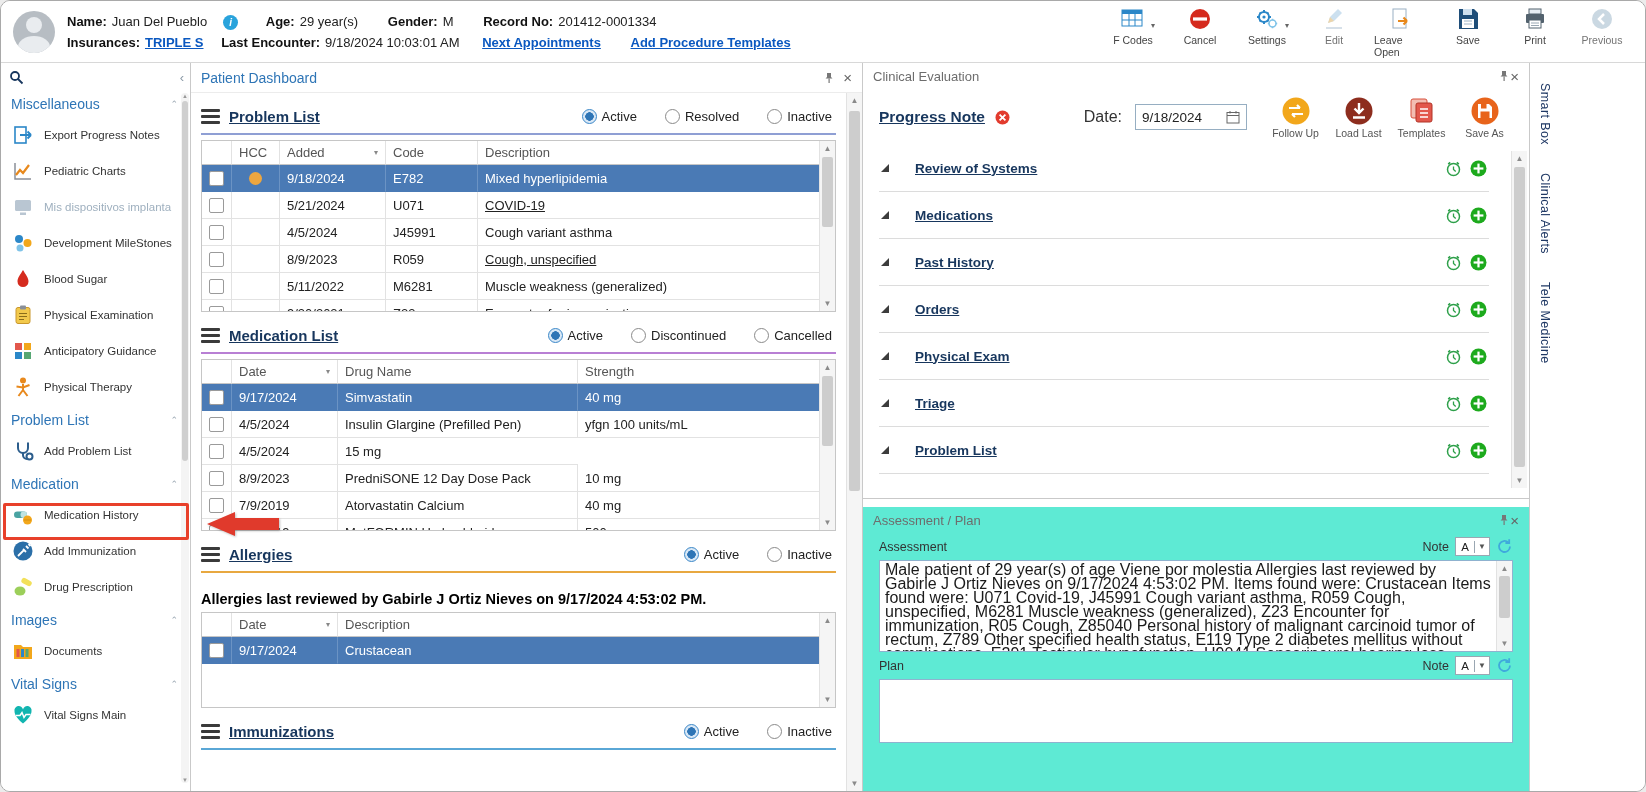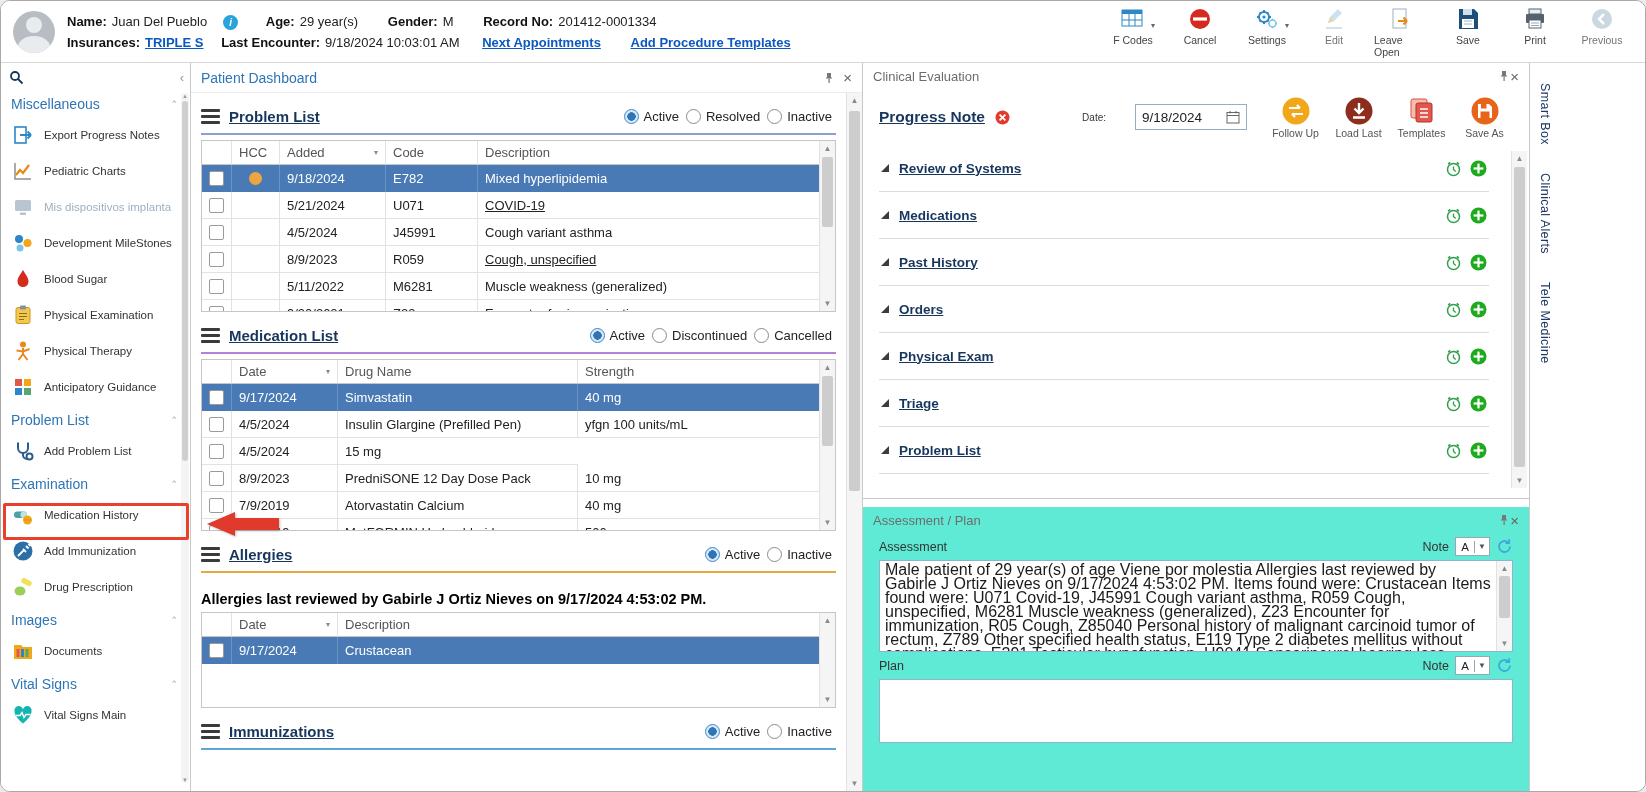--- a/index.html
+++ b/index.html
@@ -46,21 +46,21 @@
   .vscroll{position:absolute;width:16px;background:#f5f5f5;border-left:1px solid #e2e2e2}
   .vscroll .sar{position:absolute;left:0;right:0;text-align:center;font-size:8px;color:#8a8a8a;height:15px;line-height:15px;cursor:pointer}
   .vscroll .up{top:0}.vscroll .dn{bottom:0}
   .sth{position:absolute;left:2px;right:2px;background:#cdcdcd;border-radius:2px}
   .dash-scroll{top:30px;right:0;bottom:0}
 
   .sec-hd{display:flex;align-items:center;height:34px;gap:9px;padding:0 2px;margin-top:4px}
   .burger{width:19px;display:flex;flex-direction:column;gap:3px;cursor:pointer}
   .burger i{height:3px;background:#3a3a3a;border-radius:1px}
   .sec-title{font-size:15px;font-weight:bold;color:#17365d;text-decoration:underline}
-  .filters{margin-left:auto;display:flex;gap:7px;align-items:center;font-size:13px;color:#222;padding-right:4px}
+  .filters{margin-left:auto;display:flex;gap:28px;align-items:center;font-size:13px;color:#222;padding-right:4px}
   .radio{display:flex;align-items:center;gap:5px;cursor:pointer}
   .rdot{width:15px;height:15px;border-radius:50%;border:1px solid #8a8a8a;background:#fff;flex:0 0 auto}
   .radio.on .rdot{border-color:#3a87c8;background:radial-gradient(circle,#2e75b6 0 4px,#d9e8f6 4.5px)}
   .accent{height:2px;margin:0 2px 2px}
 
   .tblwrap{position:relative;margin:5px 2px 6px 2px;border:1px solid #c6c6c6;background:#fff;overflow:hidden}
   .tbl{margin-right:16px}
   .trow{display:grid;align-items:stretch;height:27px;font-size:13px;color:#222;background:#fff}
   .trow>div{padding:0 7px;border-right:1px solid #e2e2e2;border-bottom:1px solid #e2e2e2;display:flex;align-items:center;overflow:hidden;white-space:nowrap}
   .trow>div:last-child{border-right:none}
@@ -77,25 +77,25 @@
   .al-grid{grid-template-columns:30px 106px 1fr}
   .tbl-scroll{top:0;right:0;bottom:0}
   .review-note{font-size:14.5px;font-weight:bold;color:#000000;margin:18px 2px 1px 2px}
 
   
   .ceval{position:absolute;left:862px;top:62px;width:666px;height:436px;background:#fff;border-bottom:1px solid #c9c9c9}
   .pan-hd{height:26px;display:flex;align-items:center;padding:0 10px;color:#6d6d6d;font-size:13px}
   .ceval-body{position:absolute;top:26px;left:16px;right:16px;bottom:0}
   .pn-row{display:flex;align-items:center;height:56px;gap:6px}
   .pn-title{font-size:15.5px;font-weight:bold;color:#17365d;text-decoration:underline;margin-right:4px}
-  .date-lbl{font-size:10px;color:#333;margin:0 23px 0 0}
+  .date-lbl{font-size:16px;color:#333;margin:0 7px 0 0}
   .date-input{width:112px;height:26px;border:1px solid #96aec2;display:flex;align-items:center;justify-content:space-between;padding:0 6px;font-size:13.5px;color:#222;background:#fff;margin-right:14px;cursor:text}
   .act{width:57px;display:flex;flex-direction:column;align-items:center;gap:1px;font-size:10.5px;color:#555;cursor:pointer}
   .acclist{margin-right:24px}
-  .acc{display:flex;align-items:center;height:47px;border-bottom:1px solid #dcdcdc;gap:10px;padding:0 2px}
+  .acc{display:flex;align-items:center;height:47px;border-bottom:1px solid #dcdcdc;gap:26px;padding:0 2px}
   .tri{width:0;height:0;border-bottom:8px solid #3c3c3c;border-left:8px solid transparent;cursor:pointer}
   .acc-t{font-size:13.5px;font-weight:bold;color:#17365d;text-decoration:underline;cursor:pointer}
   .acc .ico{display:flex;align-items:center;gap:8px;margin-left:auto}
   .ceval-scroll{top:88px;right:2px;bottom:10px}
 
   
   .aplan{position:absolute;left:862px;top:506px;width:666px;height:294px;background:#5eead4}
   .fieldrow{display:flex;align-items:center;height:27px;padding:0 16px;font-size:12.5px;color:#333}
   .notebox{display:flex;align-items:center;border:1px solid #9aa7b2;height:19px;margin:0 6px 0 6px;background:#fff;cursor:pointer}
   .nb-a{width:19px;text-align:center;font-size:11.5px;border-right:1px solid #9aa7b2;color:#222}
@@ -297,55 +297,55 @@
             <rect x="4" y="3.5" width="14" height="16" rx="2" fill="#f2c94c" stroke="#c9972c"></rect>
             <rect x="8" y="1.5" width="6" height="4" rx="1" fill="#8a8f98"></rect>
             <path d="M7 9.5h8M7 12.5h8M7 15.5h5" stroke="#8a6d1a" stroke-width="1.2"></path>
           </svg>
         </span>
       <span>Physical Examination</span>
     </div>
     <div class="sb-item">
       <span class="icn">
           <svg width="22" height="22" viewBox="0 0 22 22">
-            <circle cx="11" cy="4.5" r="3" fill="#e8891d"></circle>
-            <path d="M11 8v6l-4.5 6M11 14l4.5 6M4.5 10.5l6.5 1 6.5-2.5" stroke="#e8891d" stroke-width="2" fill="none"></path>
-          </svg>
-        </span>
-      <span>Physical Therapy</span>
-    </div>
-    <div class="sb-item">
-      <span class="icn">
-          <svg width="22" height="22" viewBox="0 0 22 22">
             <rect x="3" y="3" width="7" height="7" fill="#e2574c"></rect>
             <rect x="12" y="3" width="7" height="7" fill="#f2a71b"></rect>
             <rect x="3" y="12" width="7" height="7" fill="#2b87c8"></rect>
             <rect x="12" y="12" width="7" height="7" fill="#57a773"></rect>
           </svg>
         </span>
       <span>Anticipatory Guidance</span>
     </div>
+    <div class="sb-item">
+      <span class="icn">
+          <svg width="22" height="22" viewBox="0 0 22 22">
+            <circle cx="11" cy="4.5" r="3" fill="#e8891d"></circle>
+            <path d="M11 8v6l-4.5 6M11 14l4.5 6M4.5 10.5l6.5 1 6.5-2.5" stroke="#e8891d" stroke-width="2" fill="none"></path>
+          </svg>
+        </span>
+      <span>Physical Therapy</span>
+    </div>
 
     <div class="sb-sec">
       <span>Problem List</span>
         <span class="chev">⌃</span>
     </div>
     <div class="sb-item">
       <span class="icn">
           <svg width="22" height="22" viewBox="0 0 22 22">
             <path d="M6 2.5v5.5a5 5 0 0 0 10 0V2.5" fill="none" stroke="#2b5d8c" stroke-width="2"></path>
             <path d="M11 13v2a4 4 0 0 0 4 4" fill="none" stroke="#2b5d8c" stroke-width="2"></path>
             <circle cx="17.5" cy="16.5" r="3" fill="none" stroke="#2b5d8c" stroke-width="2"></circle>
           </svg>
         </span>
       <span>Add Problem List</span>
     </div>
 
     <div class="sb-sec">
-      <span>Examination</span>
+      <span>Medication</span>
         <span class="chev">⌃</span>
     </div>
     <div class="sb-item">
       <span class="icn">
           <svg width="22" height="22" viewBox="0 0 22 22">
             <rect x="2" y="7.5" width="13" height="6.5" rx="3.25" fill="#4aa3a2"></rect>
             <rect x="8.5" y="7.5" width="6.5" height="6.5" rx="3.25" fill="#bfe3e2"></rect>
             <circle cx="15.5" cy="16" r="4.5" fill="#f2a71b"></circle>
             <path d="M12 16h7" stroke="#d88f0e"></path>
           </svg>

